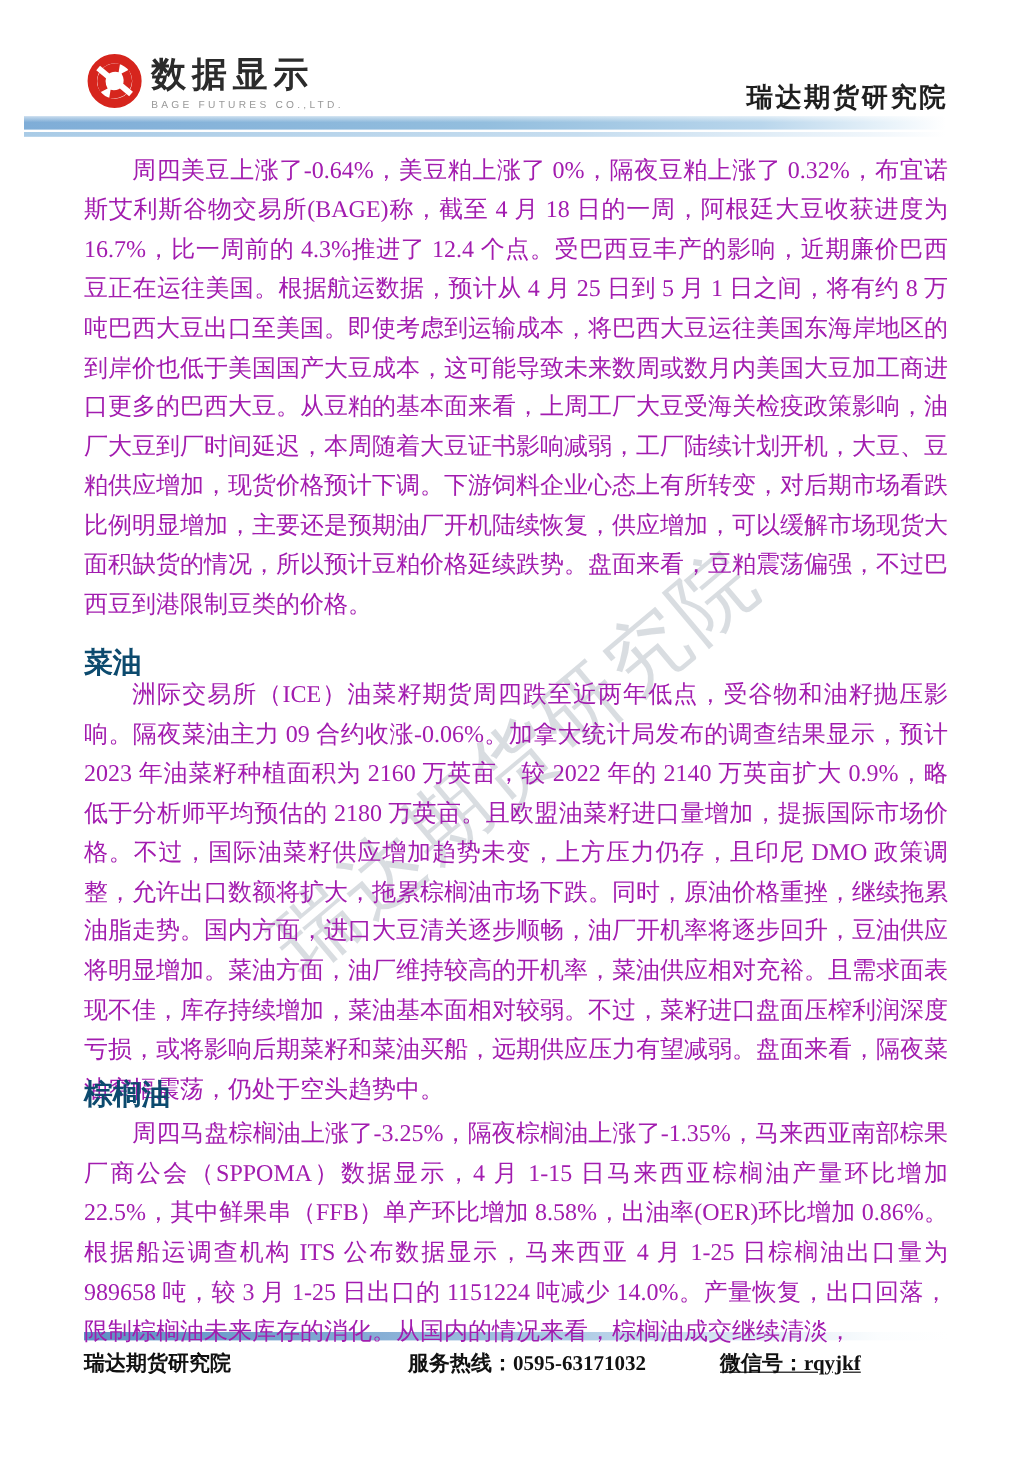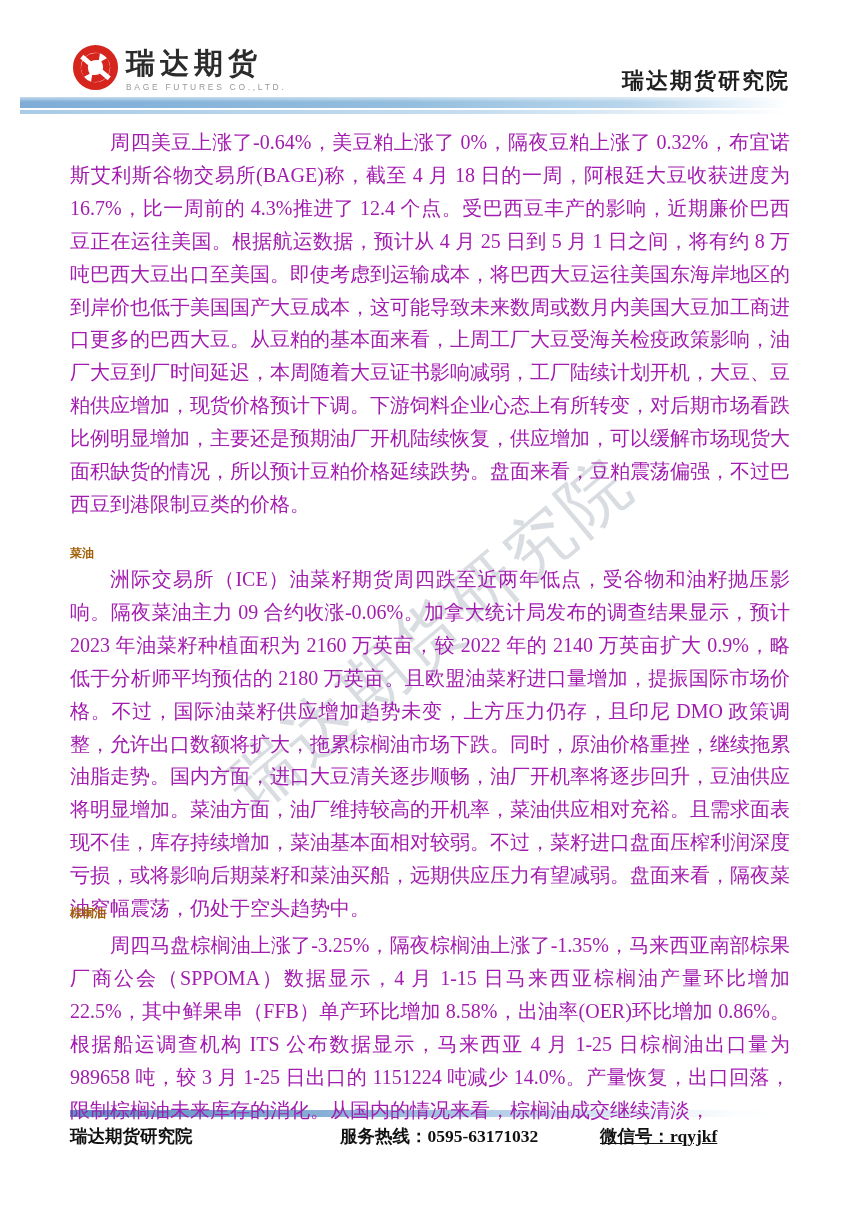--- a/index.html
+++ b/index.html
@@ -52,21 +52,21 @@
   }
 
   
   .content{position:absolute;left:70px;top:126px;width:720px;height:985px;z-index:1;}
   .body-para{
     margin:0;font-size:20px;line-height:32.9px;
     text-align:justify;text-indent:2em;color:#a21caf;
   }
   .sec-heading{
     margin:0;font-family:"Liberation Sans","DejaVu Sans",sans-serif;
-    font-size:12px;font-weight:bold;line-height:30px;color:#a16207;
+    font-size:24px;font-weight:bold;line-height:30px;color:#0c4a6e;
   }
   .sec1{position:absolute;top:0;left:0;right:0;}
   .sec2-h{position:absolute;top:412px;left:0;right:0;}
   .sec2-b{position:absolute;top:437px;left:0;right:0;}
   .sec3-h{position:absolute;top:772px;left:0;right:16px;}
   .sec3-b{position:absolute;top:803px;left:0;right:0;}
 
   
   .footer-rule{
     position:absolute;top:1110px;left:70px;width:720px;height:7px;
@@ -90,21 +90,21 @@
     <span>
       <svg class="logo-icon" viewBox="0 0 48 48" aria-hidden="true">
         <circle cx="24" cy="24" r="19" fill="none" stroke="#d6251d" stroke-width="8"></circle>
         <path d="M15 32 C9 21 16 11 28 13" stroke="#d6251d" stroke-width="7" fill="none"></path>
         <path d="M33 16 C39 27 32 37 20 35" stroke="#d6251d" stroke-width="7" fill="none"></path>
         <line x1="10" y1="13" x2="22" y2="23" stroke="#ffffff" stroke-width="5"></line>
         <line x1="38" y1="35" x2="26" y2="25" stroke="#ffffff" stroke-width="5"></line>
       </svg>
     </span>
     <span class="logo-textcol">
-      <div class="logo-cn">瑞达期货</div>
+      <div class="logo-cn">数据显示</div>
       <div class="logo-en">BAGE FUTURES CO.,LTD.</div>
     </span>
   </div>
 
   <div class="header-title">瑞达期货研究院</div>
 
   <div class="header-rule">
     <div class="bar-main"></div>
     <div class="bar-thin"></div>
   </div>

